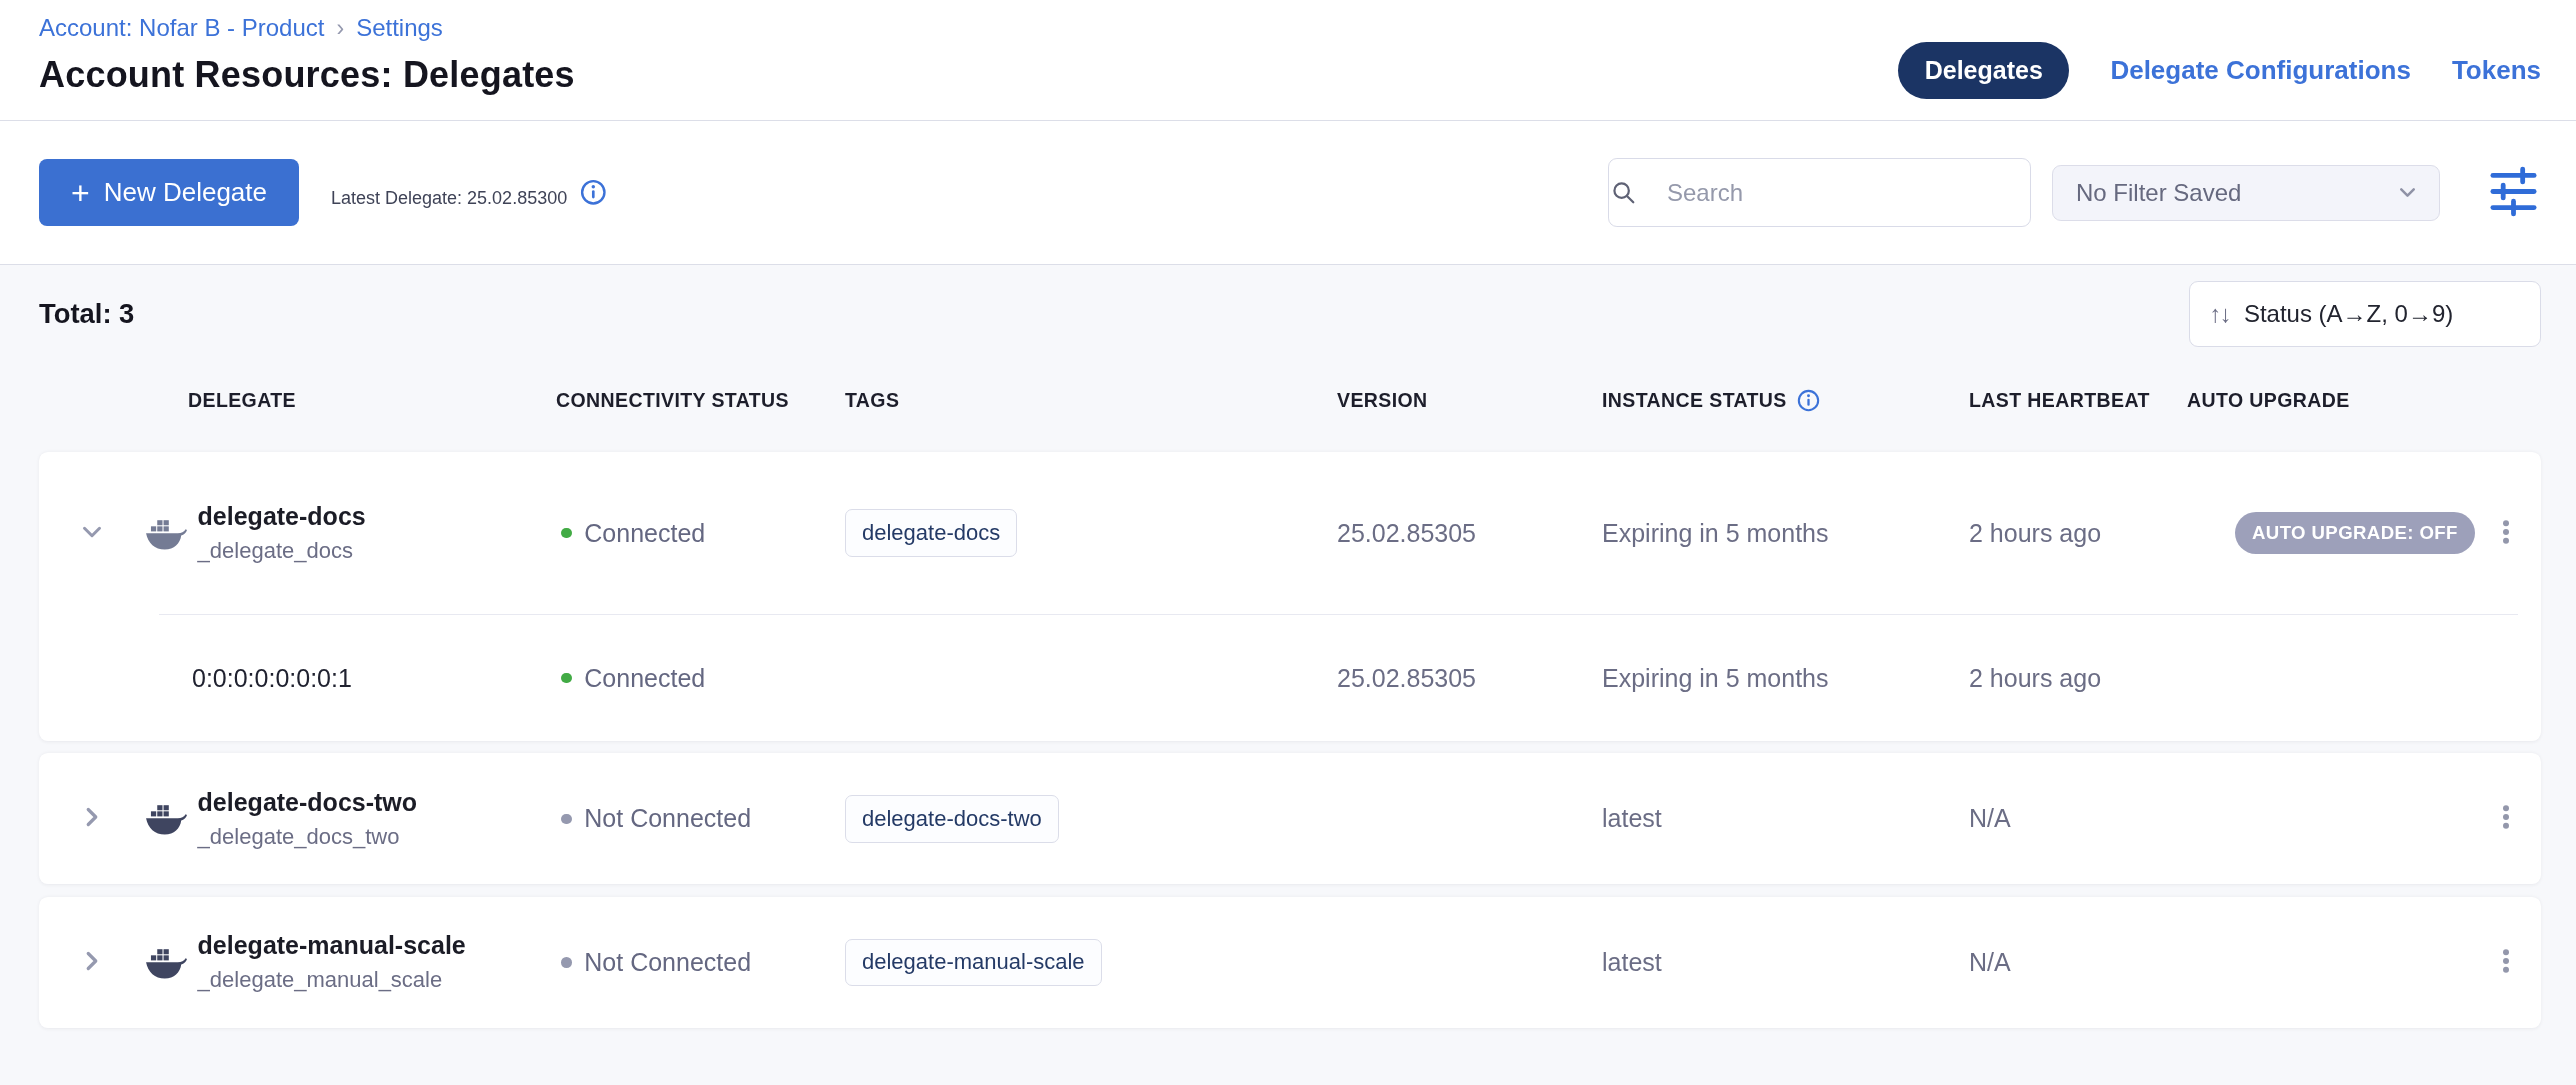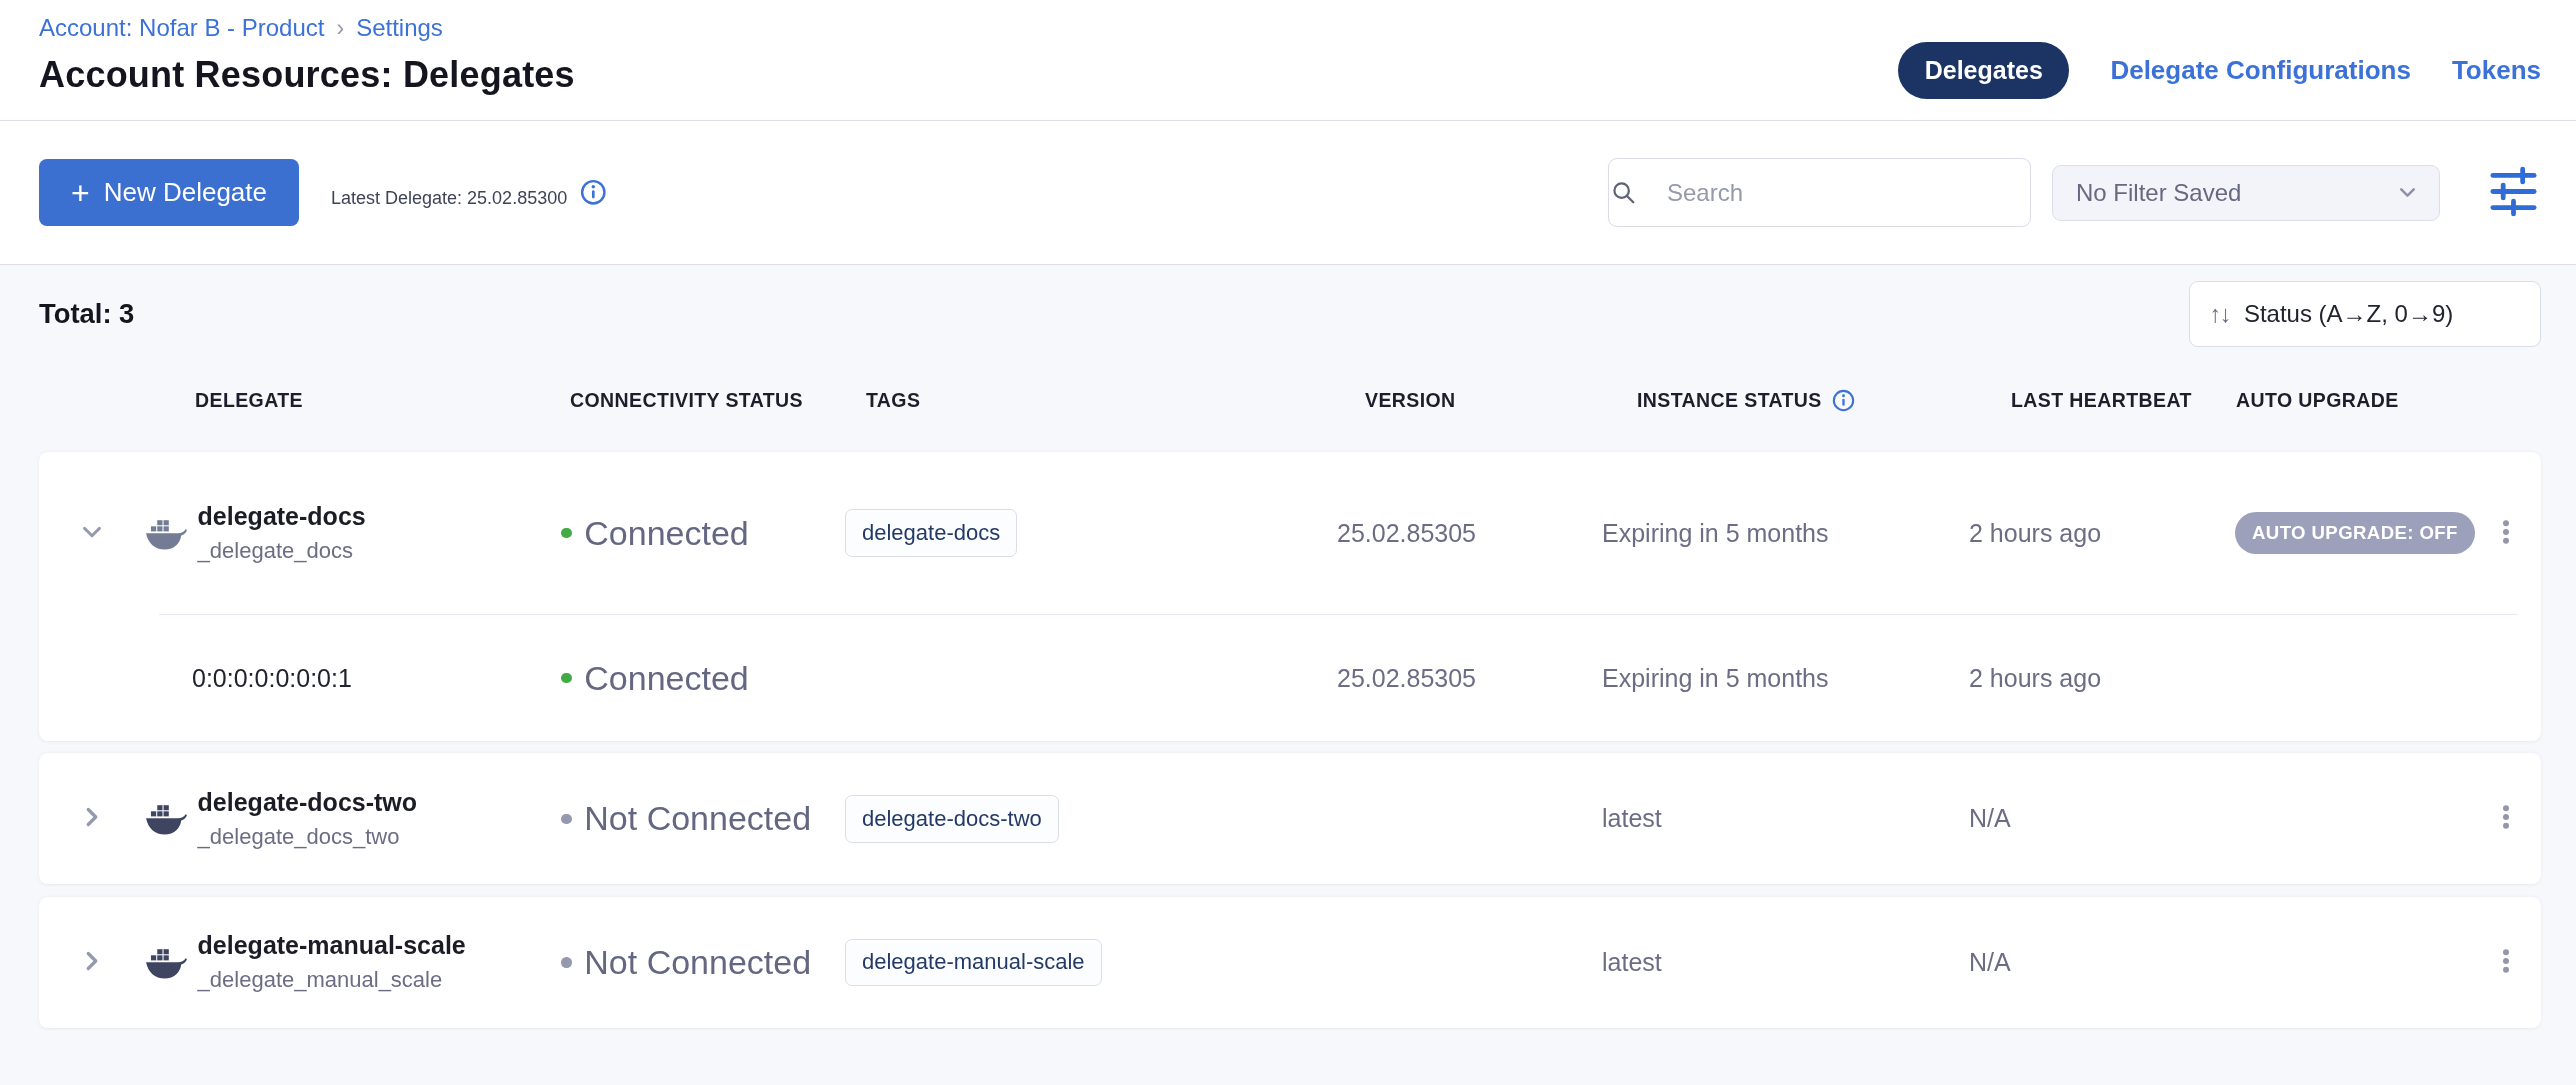--- a/index.html
+++ b/index.html
@@ -69,40 +69,40 @@
     font-family: inherit; font-size: 24px; color: #22242f; cursor: pointer;
   }
   .sort-arrows { color: #6b6d85; font-size: 24px; letter-spacing: -1.8px; }
   .sort-select .icon-chev { margin-left: auto; color: #8f92a6; padding-left: 23px; }
   
   .grid {
     display: grid;
     grid-template-columns: 106px 411px 289px 492px 265px 367px 218px 283px 1fr;
     align-items: center;
   }
-  .thead { margin-top: 25px; height: 57px; gap: 7px; }
+  .thead { margin-top: 25px; height: 57px; }
   .th { font-size: 19.5px; font-weight: 700; color: #1d1e2b; letter-spacing: 0.4px; }
   .th-delegate { padding-left: 43px; }
   .th-flex { display: flex; align-items: center; gap: 10.6px; }
   .cards { margin-top: 23px; }
   .card { background: #fff; border-radius: 8.9px; box-shadow: 0 0.9px 3.5px rgba(40,41,61,0.07); margin-bottom: 12.4px; }
   .row-main { height: 162px; cursor: pointer; }
   .row-std { height: 131px; }
   .expander { justify-self: center; background: none; border: none; cursor: pointer; color: #9599af; }
   .delegate-cell { display: flex; align-items: center; gap: 10.6px; }
   .docker-icon { flex: 0 0 auto; }
   .docker-light { color: var(--icon-slate, #747b94); }
   .docker-dark { color: var(--icon-dark, #3f4560); }
   .dg-name { font-size: 25px; font-weight: 700; color: #1b1c26; }
   .dg-host { font-size: 22px; color: var(--text-gray, #6b6d85); margin-top: 7px; }
   .conn { display: flex; align-items: center; gap: 12.4px; padding-left: 5.3px; }
   .dot { width: 10.6px; height: 10.6px; border-radius: 50%; }
   .dot-on { background: var(--connected-green, #42ab45); }
   .dot-off { background: var(--disconnected-gray, #9599af); }
-  .conn-text { font-size: 34px; color: #646781; }
+  .conn-text { font-size: 25px; color: #646781; }
   .chip {
     display: inline-block; justify-self: start;
     border: 1.8px solid #dbdde9; background: #fcfdff; border-radius: 7px;
     padding: 9.7px 16px; font-size: 22px; color: var(--chip-text, #243a66);
   }
   .cell-text { font-size: 25px; color: var(--text-gray, #6b6d85); }
   .ip-text { font-size: 25px; color: #202230; padding-left: 47px; }
   .badge {
     justify-self: start; margin-left: 48px;
     background: var(--badge-gray, #9da0ba); color: #fff; border-radius: 884px;

